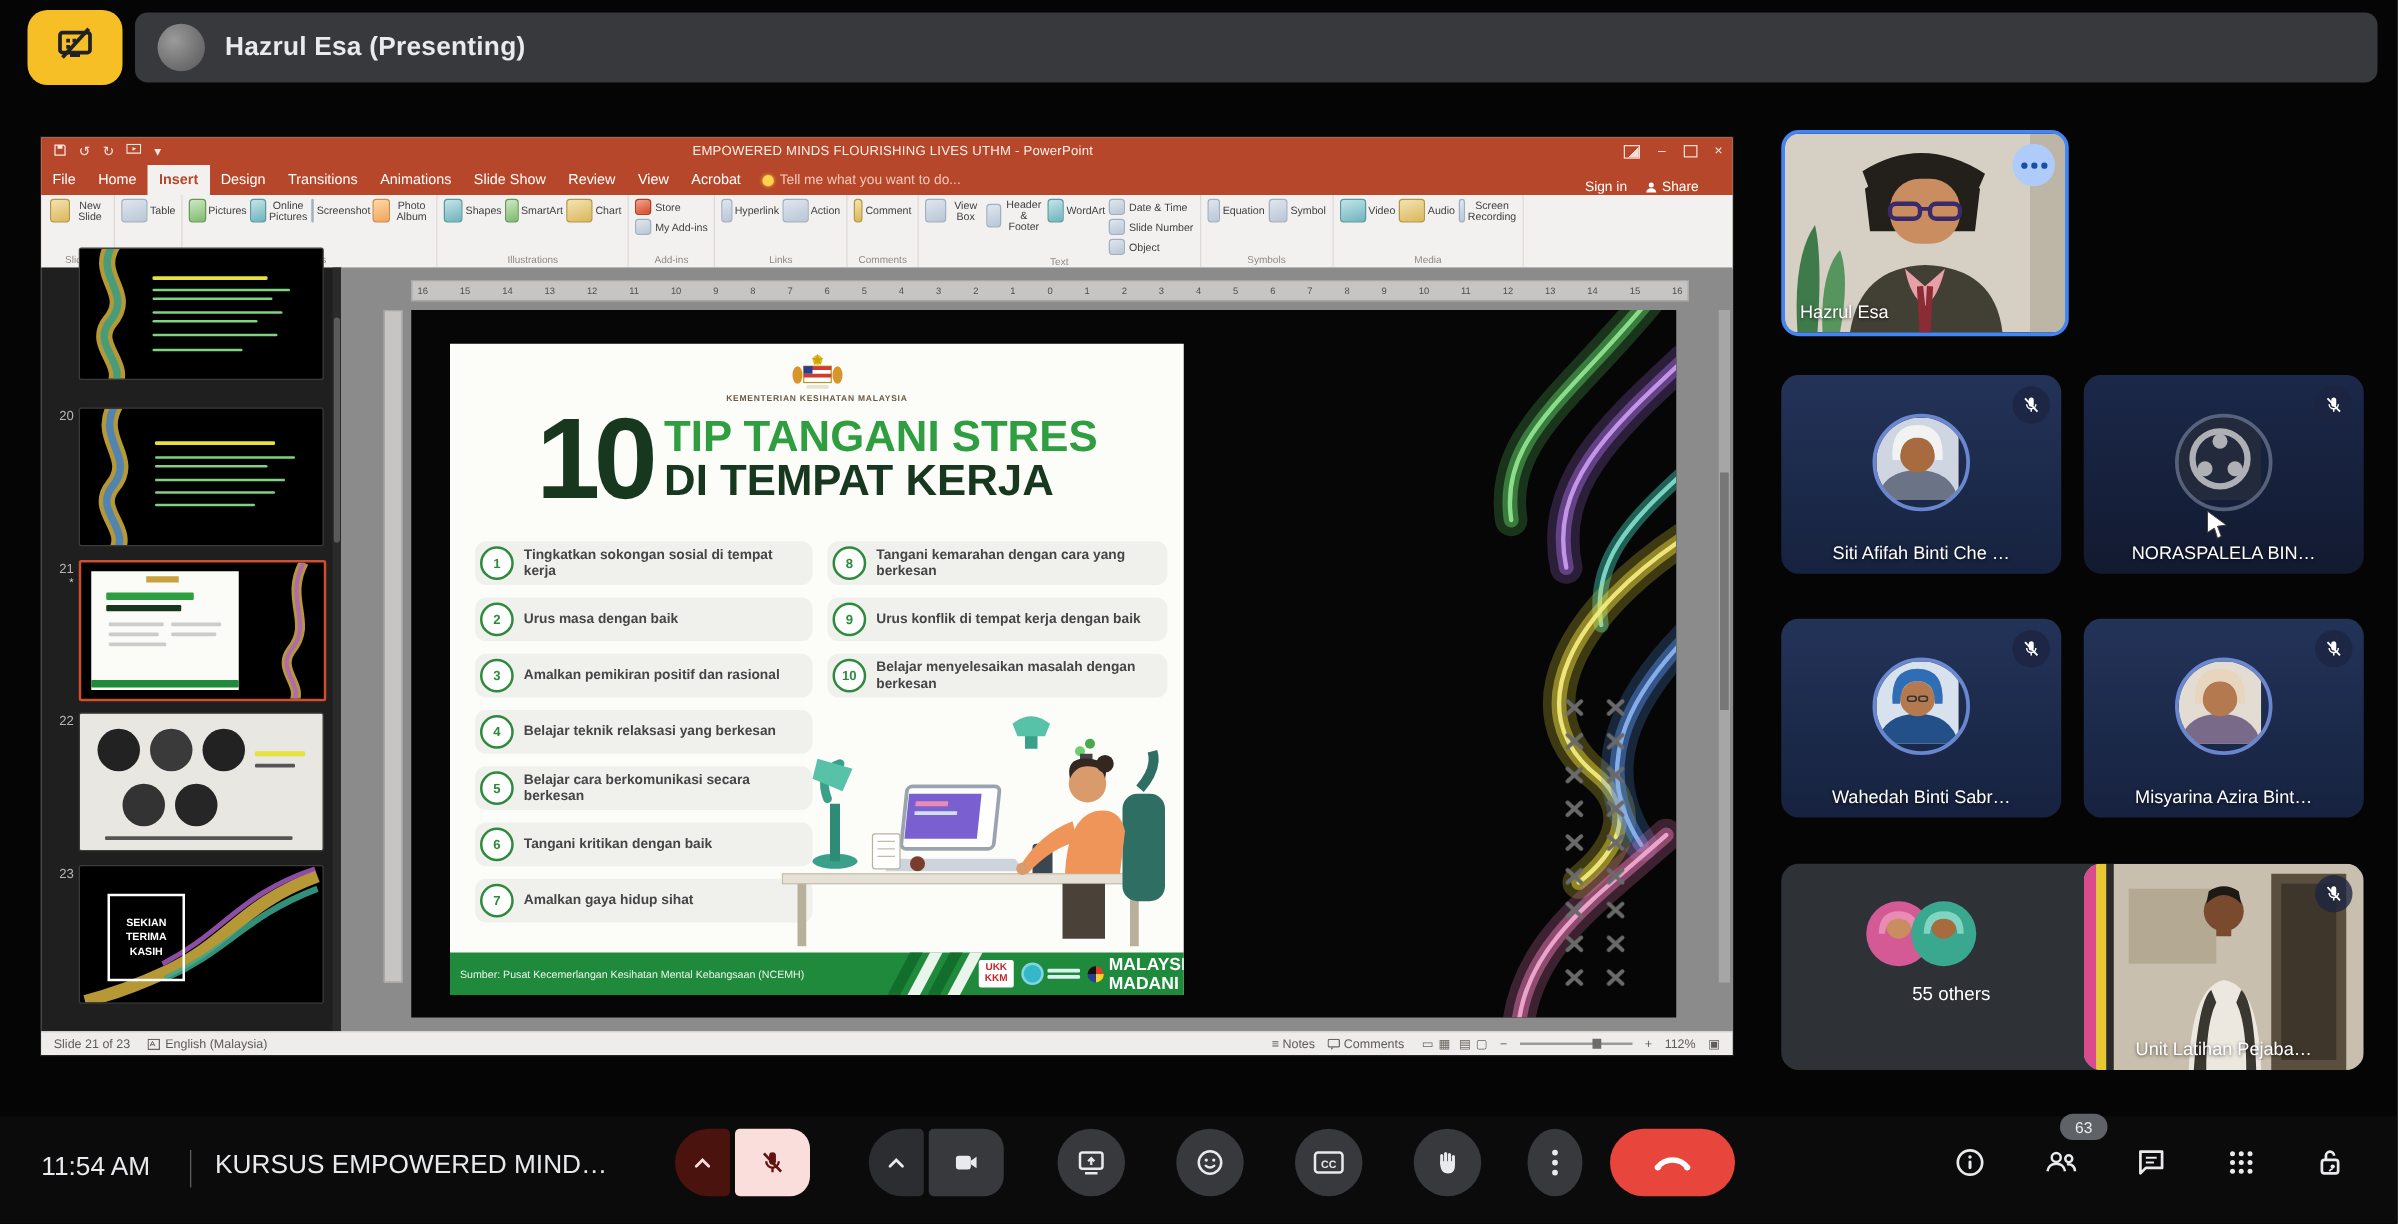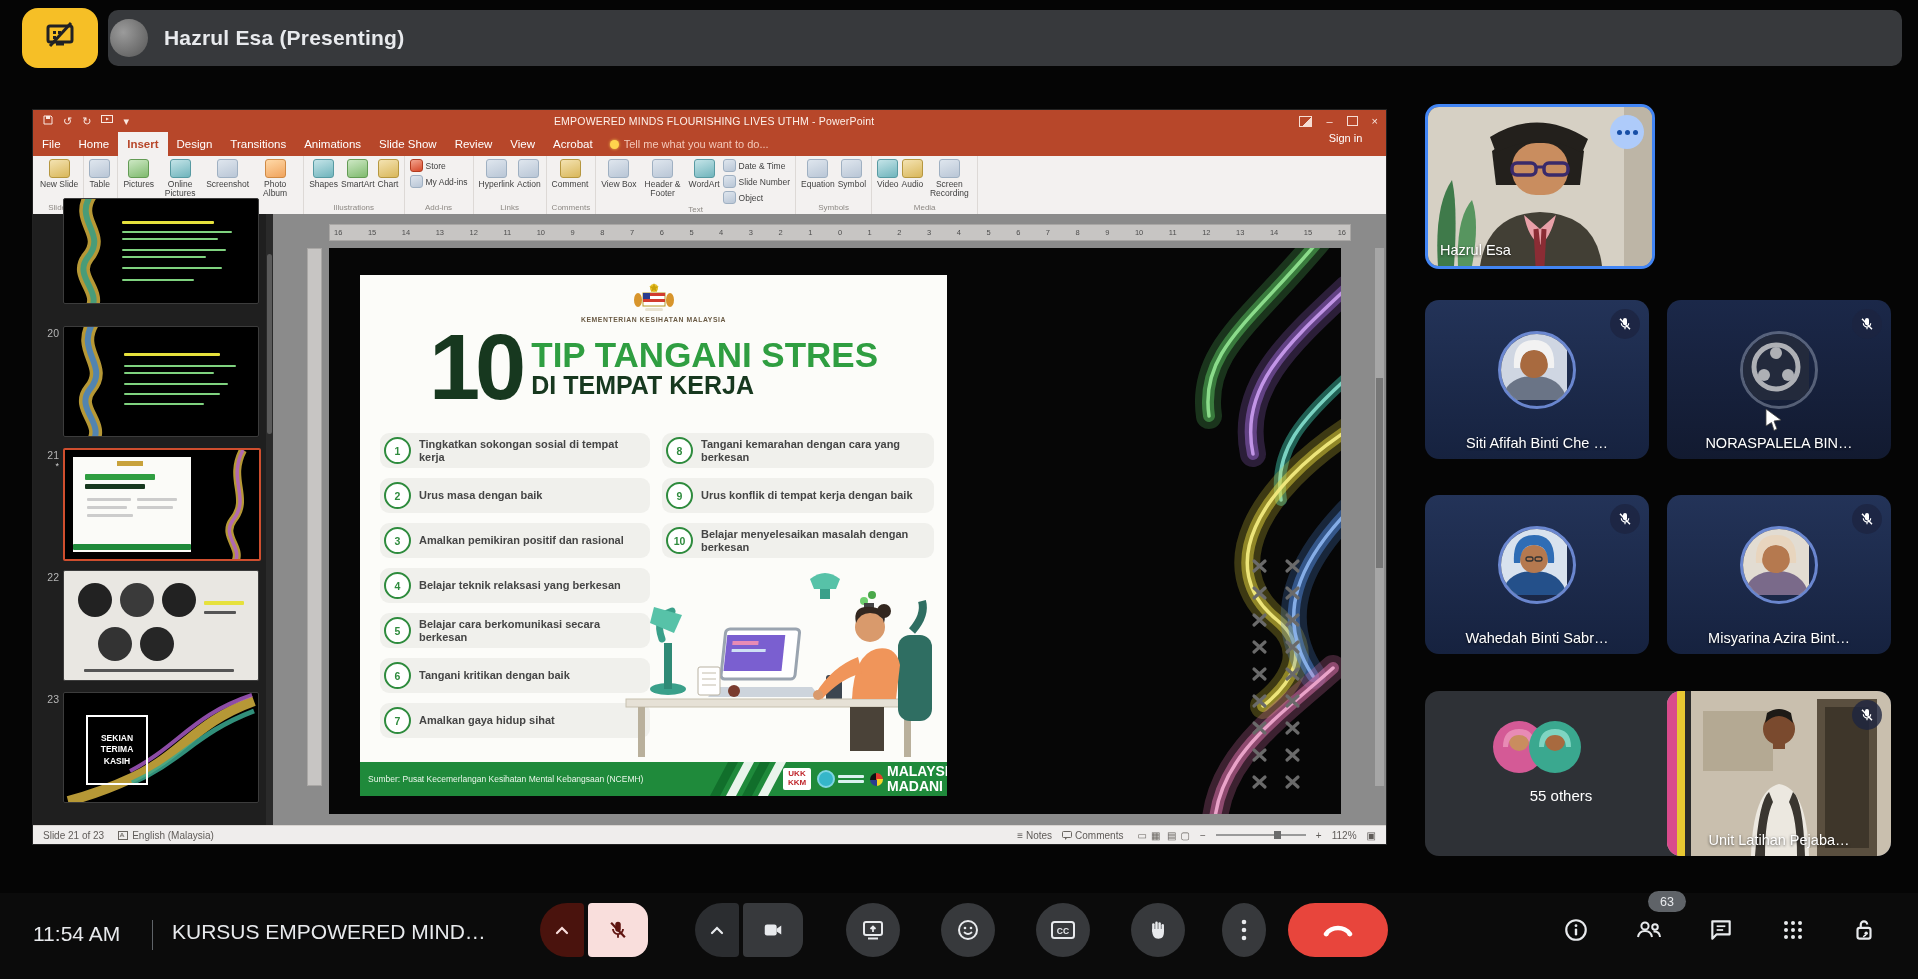--- a/index.html
+++ b/index.html
@@ -2,48 +2,48 @@
 <html><head>
 <meta charset="utf-8">
 <style>
   html,body{margin:0;padding:0;background:#000;}
   .screen{position:relative;width:1918px;height:979px;background:#050505;overflow:hidden;
           font-family:"Liberation Sans",sans-serif;-webkit-font-smoothing:antialiased;}
   
   .present-chip{position:absolute;left:22px;top:8px;width:76px;height:60px;border-radius:16px;
     background:#f6bf26;display:flex;align-items:center;justify-content:center;cursor:pointer;}
   .presenter-pill{position:absolute;left:108px;top:10px;right:16px;height:56px;background:#37393c;
-    border-radius:10px;display:flex;align-items:center;gap:16px;padding-left:2px;}
+    border-radius:10px;display:flex;align-items:center;gap:16px;padding-left:18px;}
   .presenter-avatar{width:38px;height:38px;border-radius:50%;
     background:radial-gradient(circle at 35% 35%,#9b9b9b,#6a6a6a 70%,#555);}
   .presenter-name{color:#e8eaed;font-size:21px;font-weight:700;letter-spacing:.2px;}
   
   .ppt{position:absolute;left:33px;top:110px;width:1353px;height:734px;background:#f3f1f0;box-shadow:0 0 0 1px #222;}
   .ppt-titlebar{position:absolute;left:0;top:0;right:0;height:22px;background:#b7472a;display:flex;
     align-items:center;color:#f6ddd4;font-size:10px;}
   .qat{display:flex;gap:10px;margin-left:10px;align-items:center;font-size:11px;color:#fbe9e2;}
   .ppt-title{flex:1;text-align:center;font-size:10.5px;color:#fdf0ea;letter-spacing:.2px;
     white-space:nowrap;overflow:hidden;text-overflow:ellipsis;}
   .winctl{display:flex;gap:14px;margin-right:8px;align-items:center;color:#fbe9e2;font-size:11px;}
   .winbox{width:9px;height:8px;border:1px solid #f6ddd4;}
   .picbox{width:11px;height:9px;border:1px solid #f6ddd4;background:
      linear-gradient(135deg,transparent 55%,#f6ddd4 55%);}
   .ppt-tabs{position:absolute;left:0;top:22px;right:0;height:24px;background:#b7472a;display:flex;align-items:stretch;}
   .ptab{padding:0 9px;font-size:11.5px;color:#fff;display:flex;align-items:center;cursor:pointer;}
   .ptab.active{background:#f3f1f0;color:#b7472a;font-weight:700;}
   .tellme{display:flex;align-items:center;gap:5px;color:#f4c9ba;font-size:11px;margin-left:8px;}
   .bulb{width:9px;height:9px;border-radius:50%;background:#ffd34d;box-shadow:0 0 3px #ffd34d;}
-  .tabs-right{margin-left:auto;display:flex;align-items:flex-start;gap:14px;color:#fff;font-size:11px;margin-right:14px;flex-direction:column;}
+  .tabs-right{margin-left:auto;display:flex;align-items:flex-end;gap:14px;color:#fff;font-size:11px;margin-right:27px;}
   
   .ppt-ribbon{position:absolute;left:0;top:46px;right:0;height:58px;background:#f3f1f0;
     border-bottom:1px solid #d8d4d1;display:flex;align-items:stretch;padding-left:2px;overflow:hidden;}
   .rgroup{display:flex;flex-direction:column;border-right:1px solid #ddd9d6;padding:3px 5px 0 5px;}
   .rbtns{flex:1;display:flex;gap:3px;align-items:flex-start;}
-  .rbtn{display:flex;flex-direction:column;align-items:center;gap:2px;font-size:8.5px;color:#3f3f3f;
-    max-width:46px;text-align:center;line-height:1.05;cursor:pointer;justify-content:center;}
+  .rbtn{display:flex;flex-direction:row;align-items:center;gap:2px;font-size:8.5px;color:#3f3f3f;
+    max-width:46px;text-align:center;line-height:1.05;cursor:pointer;}
   .ric{width:19px;height:17px;border-radius:3px;background:linear-gradient(160deg,#dfe6ee,#b9c6d6);
     border:1px solid #9fb0c2;}
   .ric.orange{background:linear-gradient(160deg,#ffd9a8,#f0a35c);border-color:#d08a44;}
   .ric.green{background:linear-gradient(160deg,#cde8c4,#7fba6e);border-color:#639b54;}
   .ric.red{background:linear-gradient(160deg,#f2a48e,#d6492a);border-color:#b23c20;}
   .ric.teal{background:linear-gradient(160deg,#c4e4e8,#6fb4bc);border-color:#579aa2;}
   .ric.gold{background:linear-gradient(160deg,#f4e3b2,#d9b75a);border-color:#b6973f;}
   .rsmall{display:flex;flex-direction:column;gap:3px;}
   .rsm{display:flex;align-items:center;gap:3px;font-size:8.5px;color:#3f3f3f;cursor:pointer;}
   .rsm .ric{width:11px;height:11px;}
@@ -67,21 +67,21 @@
   .edit-scroll{position:absolute;right:2px;top:34px;bottom:40px;width:9px;background:#a6a6a6;}
   .edit-scroll::before{content:"";position:absolute;left:1px;right:1px;top:130px;height:190px;background:#777;}
   .slide{position:absolute;left:56px;top:34px;width:1012px;height:566px;background:#060606;overflow:hidden;}
   
   .card{position:absolute;left:31px;top:27px;width:587px;height:521px;background:#fcfcf9;}
   .crest{display:block;margin:7px auto 0;}
   .ministry{text-align:center;font-size:6.8px;letter-spacing:.6px;color:#6a5a44;font-weight:700;margin-top:2px;}
   .titlewrap{display:flex;justify-content:center;align-items:center;gap:10px;margin-top:8px;}
   .bignum{font-size:92px;line-height:.8;font-weight:800;color:#17381f;letter-spacing:-5px;}
   .tline1{font-size:35px;font-weight:800;color:#2f9e41;line-height:1;}
-  .tline2{font-size:25px;font-weight:800;color:#17381f;line-height:1.05;}
+  .tline2{font-size:35px;font-weight:800;color:#17381f;line-height:1.05;}
   .tips-col{position:absolute;width:270px;}
   .col-l{left:20px;top:158px;}
   .col-r{left:302px;top:158px;width:272px;}
   .tip{display:flex;align-items:center;gap:8px;background:#f0f0ec;border-radius:9px;
     padding:4px 8px 4px 4px;margin-bottom:10px;min-height:26px;}
   .tipnum{flex:none;width:23px;height:23px;border:2.4px solid #2e8b3d;border-radius:50%;color:#2e8b3d;
     font-weight:800;font-size:10.5px;display:flex;align-items:center;justify-content:center;background:#fff;}
   .tiptext{font-size:11px;font-weight:700;color:#454545;line-height:1.12;}
   .illu{position:absolute;left:252px;top:296px;}
   .card-footer{position:absolute;left:0;right:0;bottom:0;height:34px;background:#1f8a3b;display:flex;

